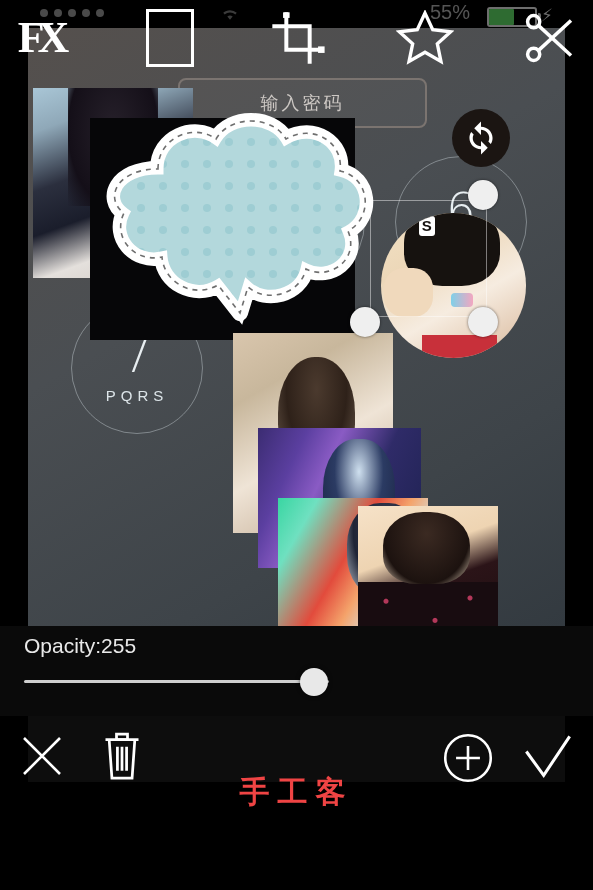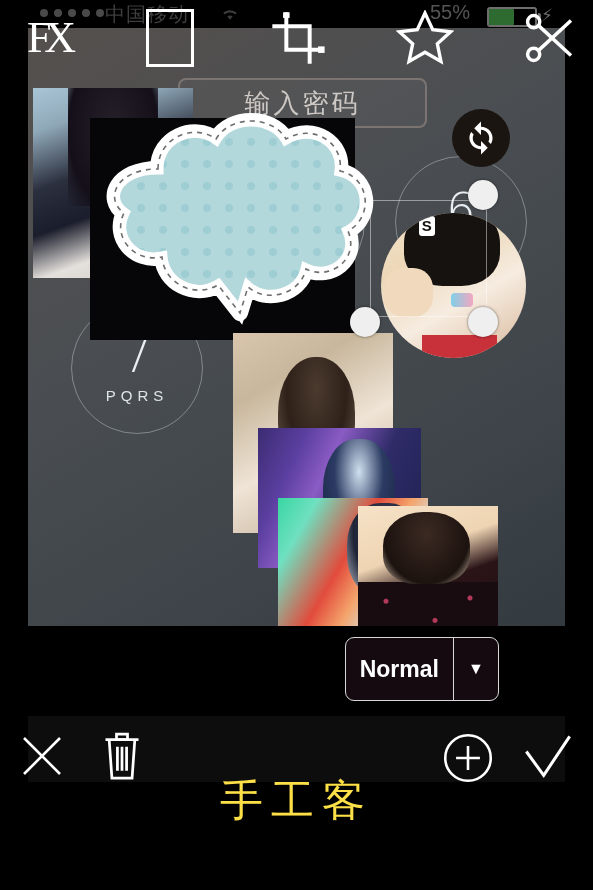--- a/index.html
+++ b/index.html
@@ -15,36 +15,36 @@
   .sb-wifi{position:absolute;left:218px;top:6px;width:24px;height:16px;color:#3b3b3b;}
   .sb-batt-pct{position:absolute;left:430px;top:1px;font-size:20px;color:#555;}
   .sb-batt{position:absolute;left:487px;top:7px;width:46px;height:16px;border:2px solid #6e6e6e;border-radius:3px;}
   .sb-batt::after{content:"";position:absolute;right:-6px;top:4px;width:3px;height:6px;background:#6e6e6e;border-radius:0 2px 2px 0;}
   .sb-batt b{display:block;height:100%;width:55%;background:#2e6b31;border-radius:1px;}
   .sb-bolt{position:absolute;left:541px;top:5px;color:#6d6d6d;font-size:17px;}
 
   
   .toolbar{position:absolute;left:0;top:0;width:593px;height:75px;z-index:50;}
   .tb-item{position:absolute;top:0;height:75px;display:flex;align-items:center;justify-content:center;}
-  .fx{left:8px;width:80px;color:#fff;font-size:44px;font-weight:400;letter-spacing:-7px;font-family:"Liberation Serif",serif;}
+  .fx{left:0;width:80px;color:#fff;font-size:44px;font-weight:700;letter-spacing:-7px;font-family:"Liberation Serif",serif;}
   .tb-rect{left:130px;width:80px;}
   .tb-rect i{display:block;width:42px;height:52px;border:3px solid #fff;}
   .tb-crop{left:258px;width:80px;}
   .tb-star{left:385px;width:80px;}
   .tb-sciss{left:512px;width:76px;}
 
   
   .canvas{position:absolute;left:28px;top:28px;width:537px;height:598px;overflow:hidden;
           background:linear-gradient(150deg,#55504d 0%,#4a4e52 40%,#3e4449 75%,#333a40 100%);}
   .lock-overlay{position:absolute;inset:0;}
 
   .pw-field{position:absolute;left:150px;top:50px;width:245px;height:46px;
             border:2px solid #7b7470;border-radius:8px;background:rgba(255,255,255,.03);
             display:flex;align-items:center;justify-content:center;}
-  .pw-field span{font-size:26px;color:#cdc8c4;letter-spacing:3px;}
+  .pw-field span{font-size:18px;color:#cdc8c4;letter-spacing:3px;}
 
   .keypad{position:absolute;left:0;top:128px;width:537px;}
   .krow{position:relative;height:146px;}
   .key{position:absolute;width:130px;height:130px;border-radius:50%;
        border:1.5px solid rgba(210,220,225,.42);
        display:flex;flex-direction:column;align-items:center;justify-content:center;}
   .key .num{font-size:46px;color:#e8eef1;font-weight:300;line-height:1;font-family:"DejaVu Sans",sans-serif;}
   .key .ltr{font-size:15px;color:#dde5e9;letter-spacing:5px;margin-top:8px;}
   .k-c1{left:43px;} .k-c2{left:205px;} .k-c3{left:367px;}
 
@@ -123,21 +123,21 @@
 
   
   .bottombar{position:absolute;left:0;top:716px;width:593px;height:174px;background:#000;z-index:35;}
   .bb-strip{position:absolute;left:28px;top:0;width:537px;height:66px;background:#0d0d0d;}
   .bb-x{position:absolute;left:18px;top:16px;width:48px;height:48px;}
   .bb-trash{position:absolute;left:100px;top:14px;width:44px;height:52px;}
   .bb-plus{position:absolute;left:442px;top:16px;width:52px;height:52px;}
   .bb-check{position:absolute;left:522px;top:16px;width:52px;height:52px;}
 
   .wm{position:absolute;left:0;top:772px;width:593px;text-align:center;z-index:36;}
-  .wm .cn{font-size:43px;color:#fde047;letter-spacing:8px;font-weight:400;}
+  .wm .cn{font-size:30px;color:#ef4444;letter-spacing:8px;font-weight:700;}
   .wm .en{font-size:16px;color:#232323;letter-spacing:2px;margin-top:2px;}
   .bb-bottom{position:absolute;left:0;top:852px;width:593px;height:38px;background:#0a0a0a;z-index:34;}
 </style>
 </head>
 <body>
 
 <div class="phone">
 
   <div class="canvas">
     <div class="lock-overlay">
@@ -217,20 +217,25 @@
   <div class="handle h-tr"></div>
   <div class="handle h-tl"></div>
   <div class="handle h-br"></div>
   <div class="rotate">
     <svg width="36" height="36" viewBox="0 0 24 24" fill="#fff">
       <path d="M12 4.5V1L7.5 5.5 12 10V6.5c3 0 5.5 2.5 5.5 5.5 0 .9-.2 1.7-.6 2.4l1.6 1.6c.8-1.1 1.2-2.5 1.2-4 0-4.1-3.4-7.5-7.7-7.5z"></path>
       <path d="M12 19.5V23l4.5-4.5L12 14v3.5c-3 0-5.5-2.5-5.5-5.5 0-.9.2-1.7.6-2.4L5.5 8C4.7 9.1 4.3 10.5 4.3 12c0 4.1 3.4 7.5 7.7 7.5z"></path>
     </svg>
   </div>
 
+  <div class="opacity-panel">
+    <div class="op-label">Opacity:255</div>
+    <div class="slider"></div>
+    <div class="slider-thumb"></div>
+  </div>
   <div class="blend">
     <div class="bl-name">Normal</div>
     <div class="bl-sep"></div>
     <div class="bl-arrow">▼</div>
   </div>
 
   <div class="bottombar">
     <div class="bb-strip"></div>
     <div class="bb-x">
       <svg width="48" height="48" viewBox="0 0 24 24" stroke="#fff" stroke-width="1.3" fill="none">
@@ -263,21 +268,20 @@
   <div class="bb-bottom"></div>
 
   <div class="statusbar">
     <div class="sb-dots">
       <i></i>
         <i></i>
         <i></i>
         <i></i>
         <i></i>
     </div>
-    <div class="sb-carrier">中国移动</div>
     <svg class="sb-wifi" viewBox="0 0 24 18" fill="#3b3b3b">
       <path d="M12 15.5l3-3.6a4.7 4.7 0 00-6 0l3 3.6z"></path>
       <path d="M12 7.2c2.3 0 4.4.9 6 2.4l1.6-1.9A11.2 11.2 0 0012 4.7c-2.9 0-5.6 1.1-7.6 3l1.6 1.9a8.6 8.6 0 016-2.4z"></path>
     </svg>
     <div class="sb-batt-pct">55%</div>
     <div class="sb-batt">
         <b></b>
       </div>
     <div class="sb-bolt">⚡</div>
   </div>

